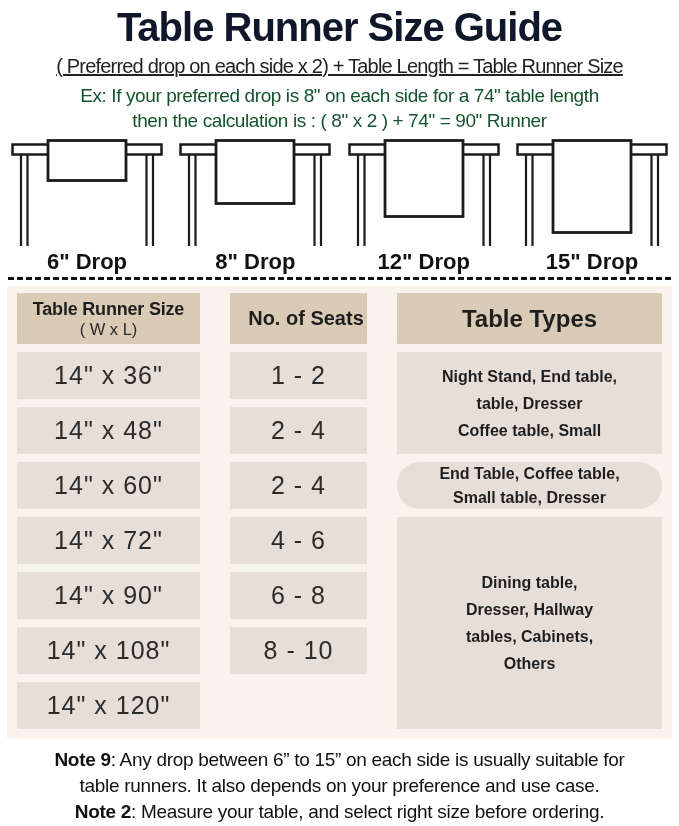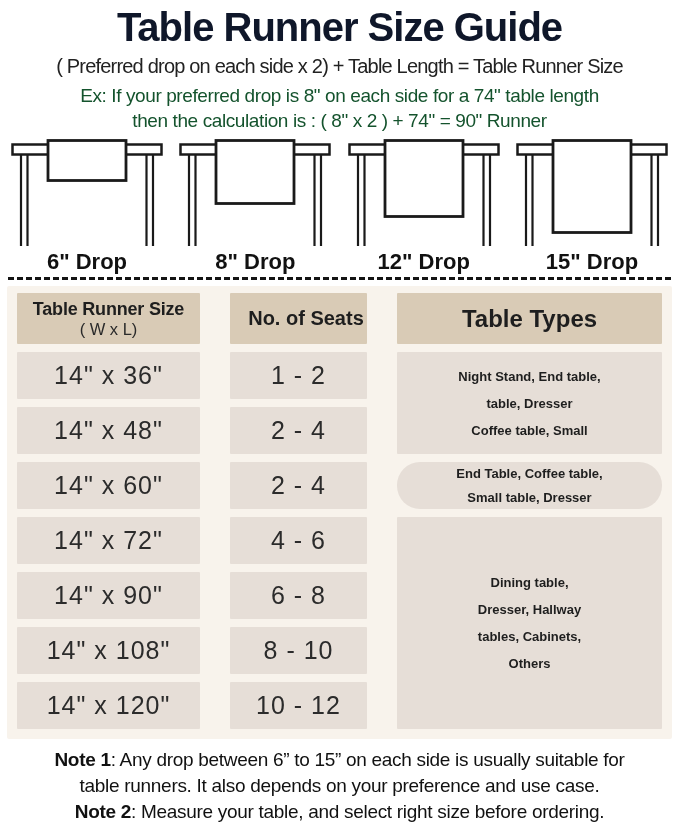--- a/index.html
+++ b/index.html
@@ -6,21 +6,21 @@
   body{
     width:679px;height:826px;overflow:hidden;background:#ffffff;
     font-family:"Liberation Sans", sans-serif;color:#1c1c1c;
   }
   .title{
     margin:4px 0 0;text-align:center;font-size:40px;font-weight:bold;
     letter-spacing:-1px;line-height:46px;color:#0f172a;
   }
   .formula{
     margin-top:3px;text-align:center;font-size:20px;letter-spacing:-0.8px;
-    line-height:26px;white-space:nowrap;color:#222;
+    line-height:26px;white-space:nowrap;color:#222;text-decoration:underline;
   }
   .example{
     text-align:center;font-size:19px;letter-spacing:-0.4px;line-height:25px;
     white-space:nowrap;color:#14532d;
   }
   .example.first{margin-top:4px;}
   .illustrations{
     display:flex;justify-content:space-between;align-items:flex-start;
     padding:0 8px;margin-top:6px;
   }
@@ -52,21 +52,21 @@
   .hcell.seats{font-weight:bold;font-size:20px;padding-left:15px;}
   .hcell.types{font-weight:bold;font-size:24px;}
   .cell{
     background:var(--body-cell,#e6ded7);border-radius:1px;
     display:flex;align-items:center;justify-content:center;
     font-size:25px;letter-spacing:1px;color:#2b2b2b;
   }
   .tcell{
     background:var(--body-cell,#e6ded7);border-radius:1px;
     display:flex;flex-direction:column;align-items:center;justify-content:center;
-    text-align:center;font-weight:bold;font-size:13px;line-height:27px;color:#1e1e1e;
+    text-align:center;font-weight:bold;font-size:16px;line-height:27px;color:#1e1e1e;
   }
   .tcell.tight{line-height:24px;border-radius:23px;}
   .notes{
     margin-top:8px;text-align:center;font-size:19px;letter-spacing:-0.3px;
     line-height:26px;color:#111;
   }
   .notes .b{font-weight:bold;}
 </style>
 </head>
 <body>
@@ -136,21 +136,20 @@
       <div class="cell" style="grid-area:3/2">2 - 4</div>
       <div class="cell" style="grid-area:4/1">14" x 60"</div>
       <div class="cell" style="grid-area:4/2">2 - 4</div>
       <div class="cell" style="grid-area:5/1">14" x 72"</div>
       <div class="cell" style="grid-area:5/2">4 - 6</div>
       <div class="cell" style="grid-area:6/1">14" x 90"</div>
       <div class="cell" style="grid-area:6/2">6 - 8</div>
       <div class="cell" style="grid-area:7/1">14" x 108"</div>
       <div class="cell" style="grid-area:7/2">8 - 10</div>
       <div class="cell" style="grid-area:8/1">14" x 120"</div>
-      <div class="cell" style="grid-area:8/2">10 - 12</div>
 
       <div class="tcell" style="grid-row:2 / span 2;grid-column:3">
         <div>Night Stand, End table,</div>
         <div>table, Dresser</div>
         <div>Coffee table, Small</div>
       </div>
 
       <div class="tcell tight" style="grid-row:4;grid-column:3">
         <div>End Table, Coffee table,</div>
         <div>Small table, Dresser</div>
@@ -160,18 +159,18 @@
         <div>Dining table,</div>
         <div>Dresser, Hallway</div>
         <div>tables, Cabinets,</div>
         <div>Others</div>
       </div>
 
     </div>
   </div>
 
   <div class="notes">
-    <div class="note-line"><span class="b">Note 1</span><span>: Any drop between 6” to 15” on each side is usually suitable for</span></div>
+    <div class="note-line"><span class="b">Note 9</span><span>: Any drop between 6” to 15” on each side is usually suitable for</span></div>
     <div class="note-line">table runners. It also depends on your preference and use case.</div>
     <div class="note-line"><span class="b">Note 2</span><span>: Measure your table, and select right size before ordering.</span></div>
   </div>
 
 </div>
 
 </body></html>

